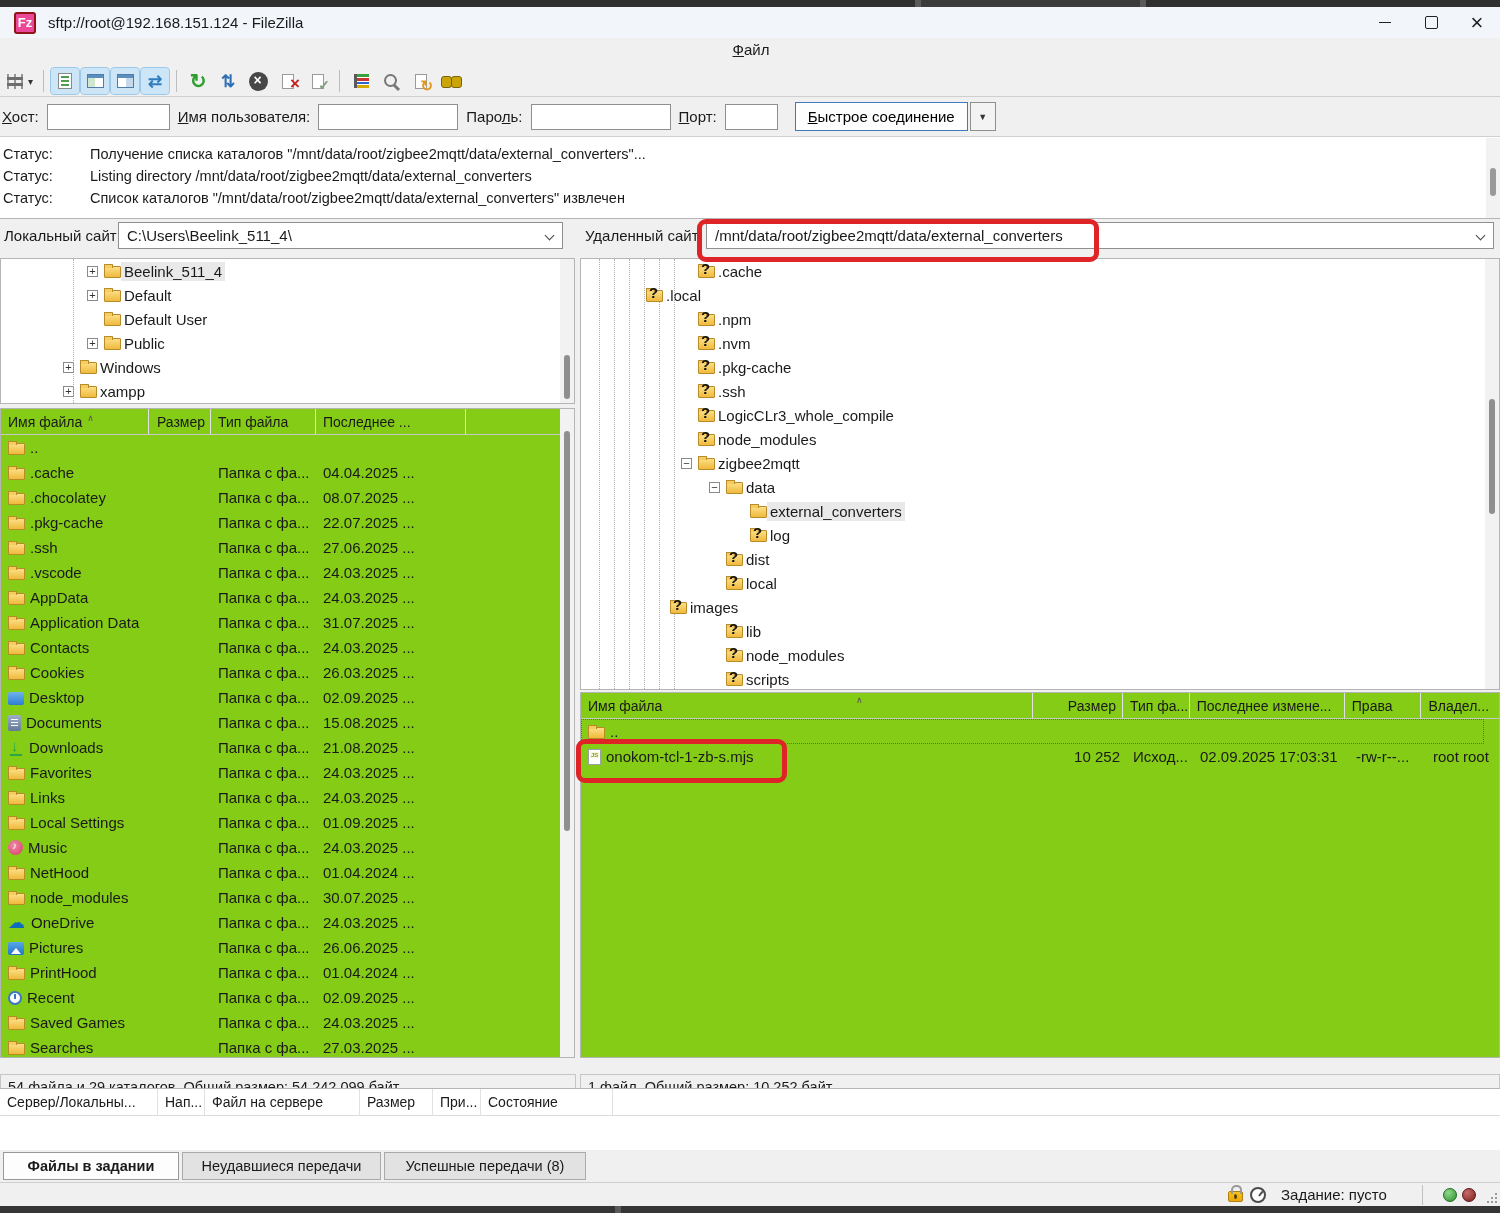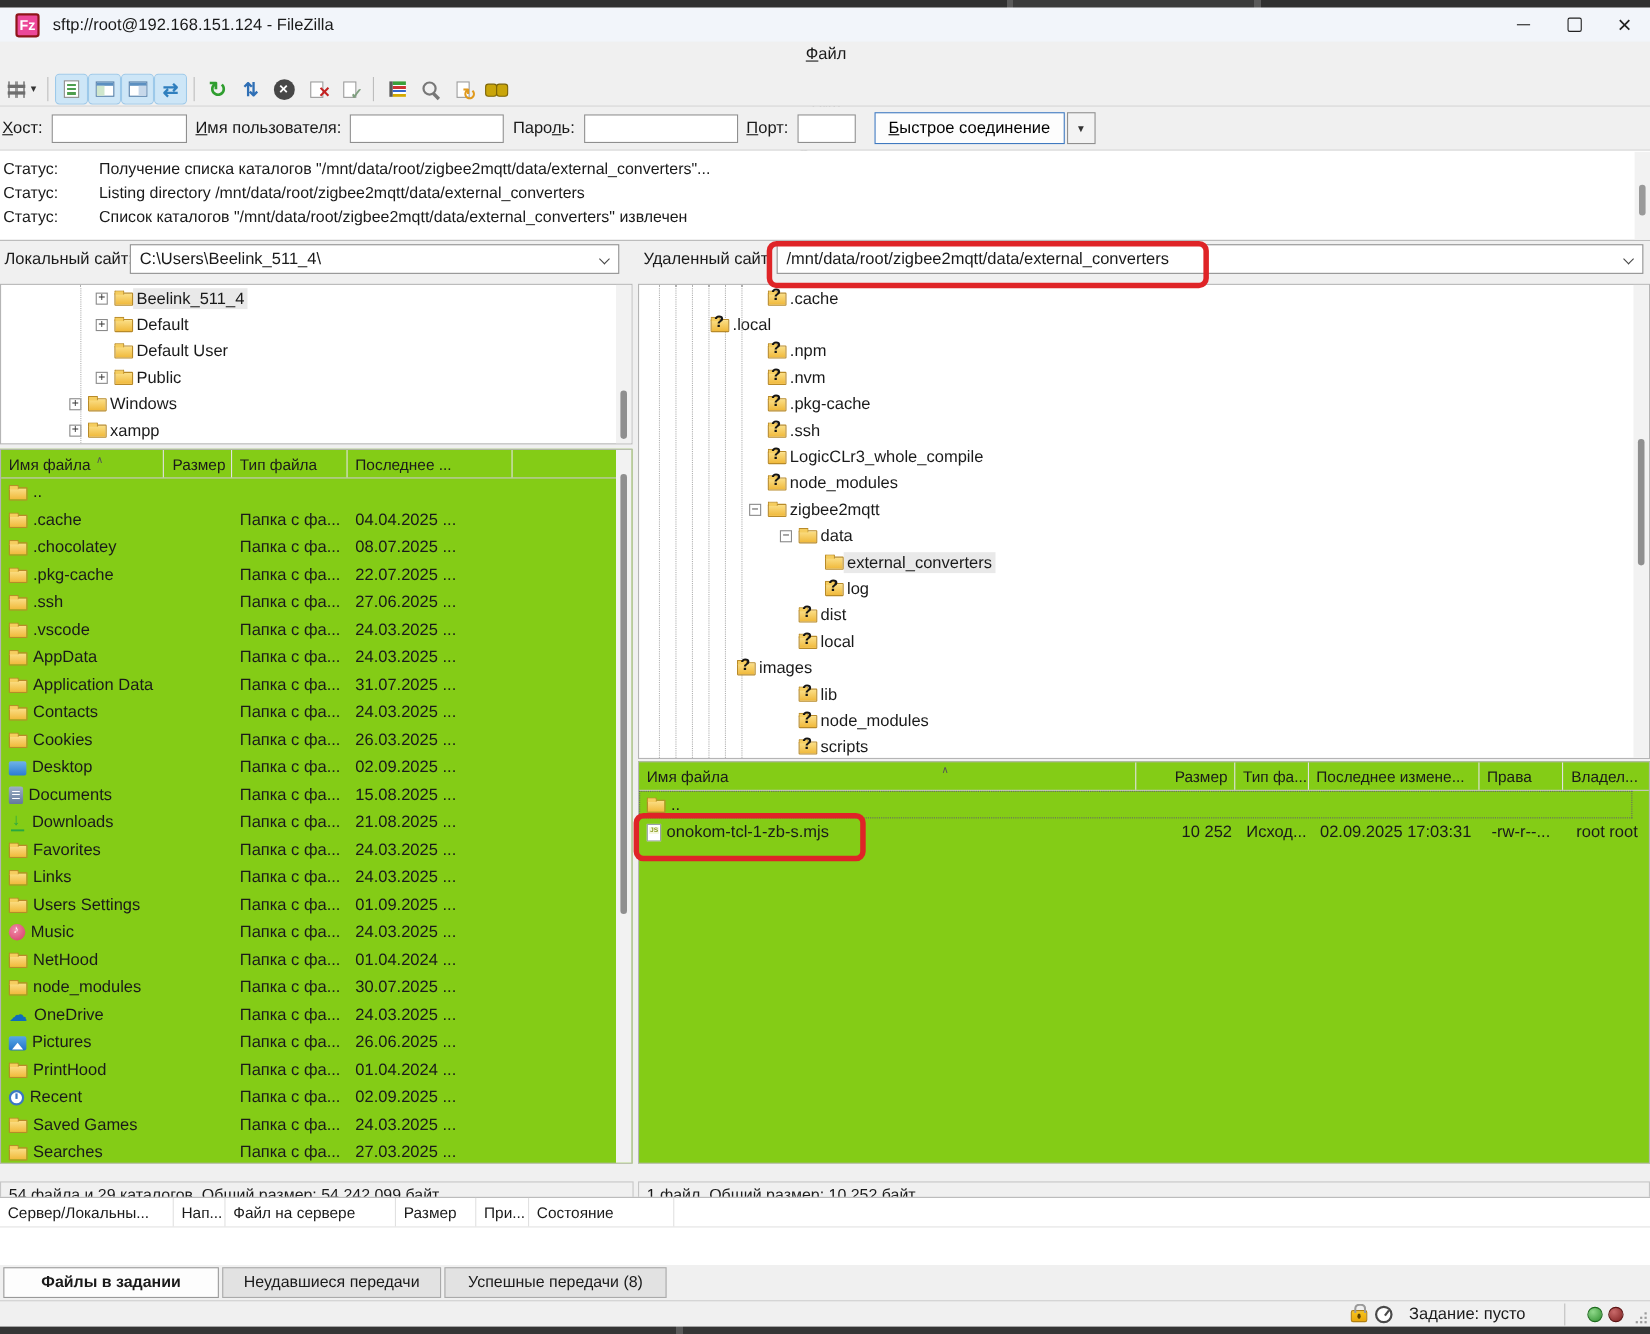--- a/index.html
+++ b/index.html
@@ -162,21 +162,21 @@
   .qhead { position:absolute; left:0; top:1088px; width:1500px; height:28px; background:#fff; border-top:1px solid #b5b5b5; border-bottom:1px solid #dcdcdc;
     display:flex; align-items:center; font-size:14px; }
   .qhead .hcell { height:100%; }
   .qh0 { width:158px; } .qh1 { width:47px; } .qh2 { width:155px; } .qh3 { width:73px; } .qh4 { width:48px; } .qh5 { width:132px; }
   .qbody { position:absolute; left:0; top:1116px; width:1500px; height:34px; background:#fff; }
 
   
   .tabs { position:absolute; left:0; top:1150px; width:1500px; height:32px; background:#f0f0f0; display:flex; align-items:flex-start; padding-top:2px; }
   .tab { height:28px; display:flex; align-items:center; justify-content:center; font-size:14.5px; border:1px solid #aaa; background:#e2e2e2; margin-left:3px; }
   .tab.active { background:#fdfdfd; font-weight:bold; border-color:#999; }
-  .tab0 { width:196px; } .tab1 { width:199px; } .tab2 { width:202px; }
+  .tab0 { width:176px; } .tab1 { width:199px; } .tab2 { width:202px; }
 
   
   .footer { position:absolute; left:0; top:1182px; width:1500px; height:24px; background:#f0f0f0; border-top:1px solid #cfcfcf; }
   .ico-lock { position:absolute; left:1228px; top:8px; width:15px; height:11px; background:linear-gradient(#f7c51e,#e8a70c); border:1px solid #b07f10; border-radius:2px; }
   .ico-lock::before { content:""; position:absolute; top:-7px; left:2px; width:7px; height:7px; border:2px solid #9a9a9a; border-bottom:none; border-radius:5px 5px 0 0; }
   .ico-lock::after { content:""; position:absolute; top:2px; left:5px; width:3px; height:5px; background:#5a3e00; border-radius:50%; }
   .ico-gauge { position:absolute; left:1250px; top:4px; width:16px; height:16px; border:2px solid #4a4a4a; border-radius:50%; background:#fff; }
   .ico-gauge::after { content:""; position:absolute; left:6px; top:1px; width:2px; height:6px; background:#4a4a4a; transform:rotate(38deg); transform-origin:bottom; }
   .footer-text { position:absolute; left:1281px; top:3px; font-size:15px; }
   .footer-sep { position:absolute; left:1422px; top:2px; width:1px; height:20px; background:#c0c0c0; }
@@ -600,21 +600,21 @@
           <span class="ico ico-folder"></span>
           <span>Links</span>
         </span>
         <span class="cell c1"></span>
         <span class="cell c2">Папка с фа...</span>
         <span class="cell c3">24.03.2025 ...</span>
       </div>
       <div class="list-row">
         <span class="cell c0 name">
           <span class="ico ico-folder"></span>
-          <span>Users Settings</span>
+          <span>Local Settings</span>
         </span>
         <span class="cell c1"></span>
         <span class="cell c2">Папка с фа...</span>
         <span class="cell c3">01.09.2025 ...</span>
       </div>
       <div class="list-row">
         <span class="cell c0 name">
           <span class="ico ico-music"></span>
           <span>Music</span>
         </span>

